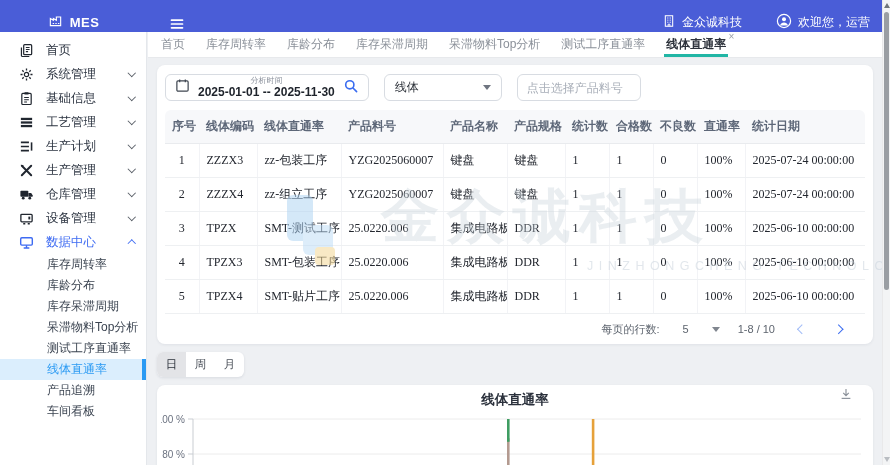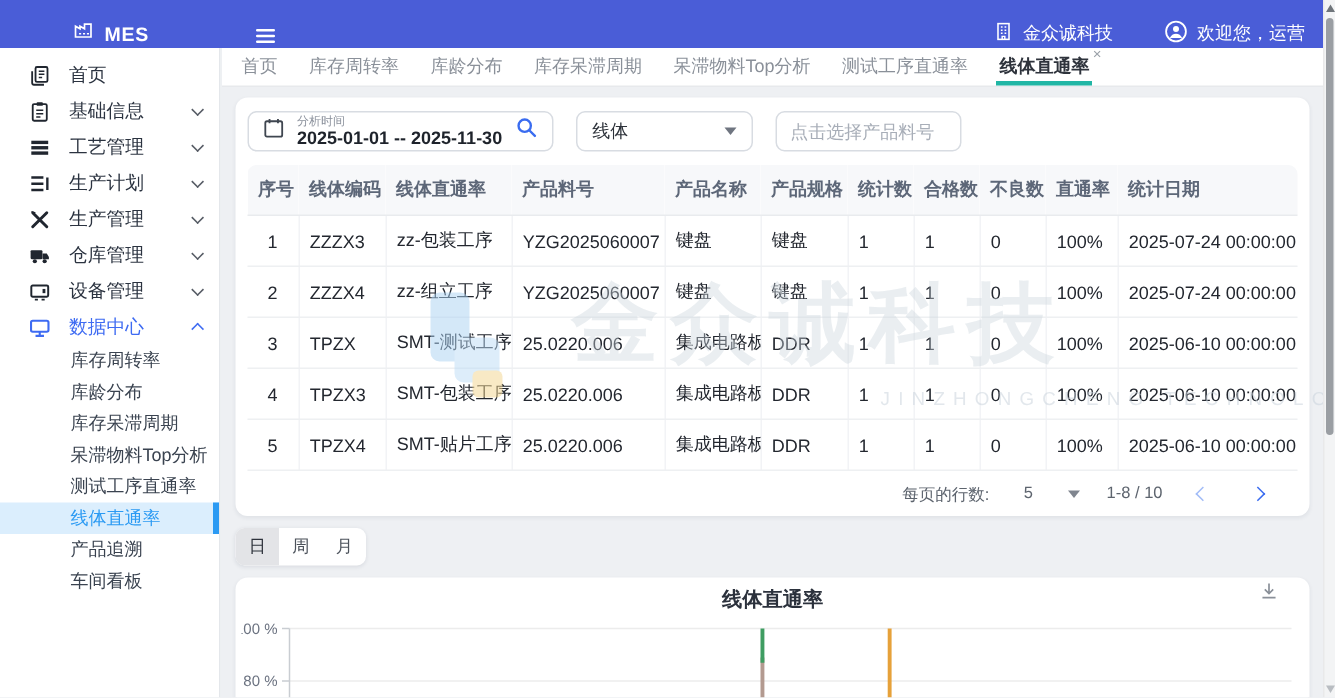--- a/index.html
+++ b/index.html
@@ -40,30 +40,30 @@
   .tab.active{color:#2e333c;font-weight:bold;}
   .tab.active::after{content:"";position:absolute;left:-2px;right:-2px;bottom:0;height:3px;background:var(--c-tab-underline,#21b6a5);}
   .tab-close{position:absolute;top:1px;right:-8px;font-size:10px;line-height:10px;color:#9aa0a8;font-weight:normal;}
   .content{padding:7px 9px 0;}
   .card{background:#fff;border-radius:8px;box-shadow:0 1px 3px rgba(30,40,70,.07);}
   
   .table-card{position:relative;padding:8px 8px 0;}
   .filters{display:flex;align-items:center;gap:15px;margin:1px 0 9px;}
   .date-box{display:flex;align-items:center;gap:8px;border:1px solid #d8dce2;border-radius:6px;height:27px;padding:0 9px;cursor:pointer;}
   .date-col{display:flex;flex-direction:column;line-height:1;}
-  .date-label{font-size:8px;color:#8b919c;margin-bottom:1px;}
+  .date-label{font-size:8px;color:#8b919c;margin-bottom:1px;text-align:center;}
   .date-value{font-size:12px;font-weight:bold;color:#1e232b;}
   .select-box{display:flex;align-items:center;justify-content:space-between;border:1px solid #d8dce2;border-radius:6px;
     height:27px;width:118px;padding:0 10px;font-size:12px;color:#2c3139;cursor:pointer;}
   .caret{width:0;height:0;border-left:4px solid transparent;border-right:4px solid transparent;border-top:5px solid #6f7580;}
   .input-box{border:1px solid #d8dce2;border-radius:6px;height:27px;width:124px;padding:0 9px;font-size:12px;color:#2c3139;
     font-family:inherit;outline:none;}
   .input-box::placeholder{color:#a8aeb8;}
   
-  table{width:100%;border-collapse:collapse;table-layout:fixed;}
+  table{width:100%;border-collapse:collapse;table-layout:fixed;font-family:Liberation Serif, serif;}
   th{background:#f7f8fa;color:#5d6778;font-size:12px;font-weight:bold;text-align:left;padding:8px 7px;
     border-bottom:1px solid #e9ebee;white-space:nowrap;overflow:hidden;}
   th:first-child{border-radius:6px 0 0 0;text-align:center;}
   th:last-child{border-radius:0 6px 0 0;}
   td{font-size:12px;color:#23272f;padding:8px 7px;border-bottom:1px solid #eef0f2;border-right:1px solid #f2f3f6;
     white-space:nowrap;overflow:hidden;}
   td:last-child{border-right:none;}
   td.c{text-align:center;}
   
   .watermark{position:absolute;left:130px;top:122px;pointer-events:none;display:flex;align-items:flex-start;z-index:3;}
@@ -143,20 +143,30 @@
 <aside class="sidebar">
     <div class="side-item">
       <span class="s-icon">
         <svg viewBox="0 0 16 16" width="15" height="15">
           <rect x="5" y="1.8" width="8.5" height="10.6" rx="1" fill="none" stroke="currentColor" stroke-width="1.3"></rect>
           <path d="M2.6 4.8v8.4a1.2 1.2 0 0 0 1.2 1.2H11" fill="none" stroke="currentColor" stroke-width="1.3"></path>
           <path d="M7.3 4.8h4M7.3 7h4M7.3 9.2h2.4" stroke="currentColor" stroke-width="1.1"></path>
         </svg>
       </span>
       <span class="s-lbl">首页</span>
+    </div>
+    <div class="side-item">
+      <span class="s-icon">
+        <svg viewBox="0 0 16 16" width="15" height="15">
+          <circle cx="8" cy="8" r="2.3" fill="none" stroke="currentColor" stroke-width="1.3"></circle>
+          <path d="M8 1.6v2.2M8 12.2v2.2M1.6 8h2.2M12.2 8h2.2M3.5 3.5L5 5M11 11l1.5 1.5M12.5 3.5L11 5M5 11l-1.5 1.5" stroke="currentColor" stroke-width="1.4"></path>
+        </svg>
+      </span>
+      <span class="s-lbl">系统管理</span>
+      <span class="chev down"></span>
     </div>
     <div class="side-item">
       <span class="s-icon">
         <svg viewBox="0 0 16 16" width="15" height="15">
           <rect x="3" y="2.6" width="10" height="11.8" rx="1" fill="none" stroke="currentColor" stroke-width="1.3"></rect>
           <rect x="5.8" y="1.2" width="4.4" height="2.6" rx=".6" fill="currentColor"></rect>
           <path d="M5.5 7h5M5.5 9.4h5M5.5 11.8h3" stroke="currentColor" stroke-width="1.1"></path>
         </svg>
       </span>
       <span class="s-lbl">基础信息</span>

